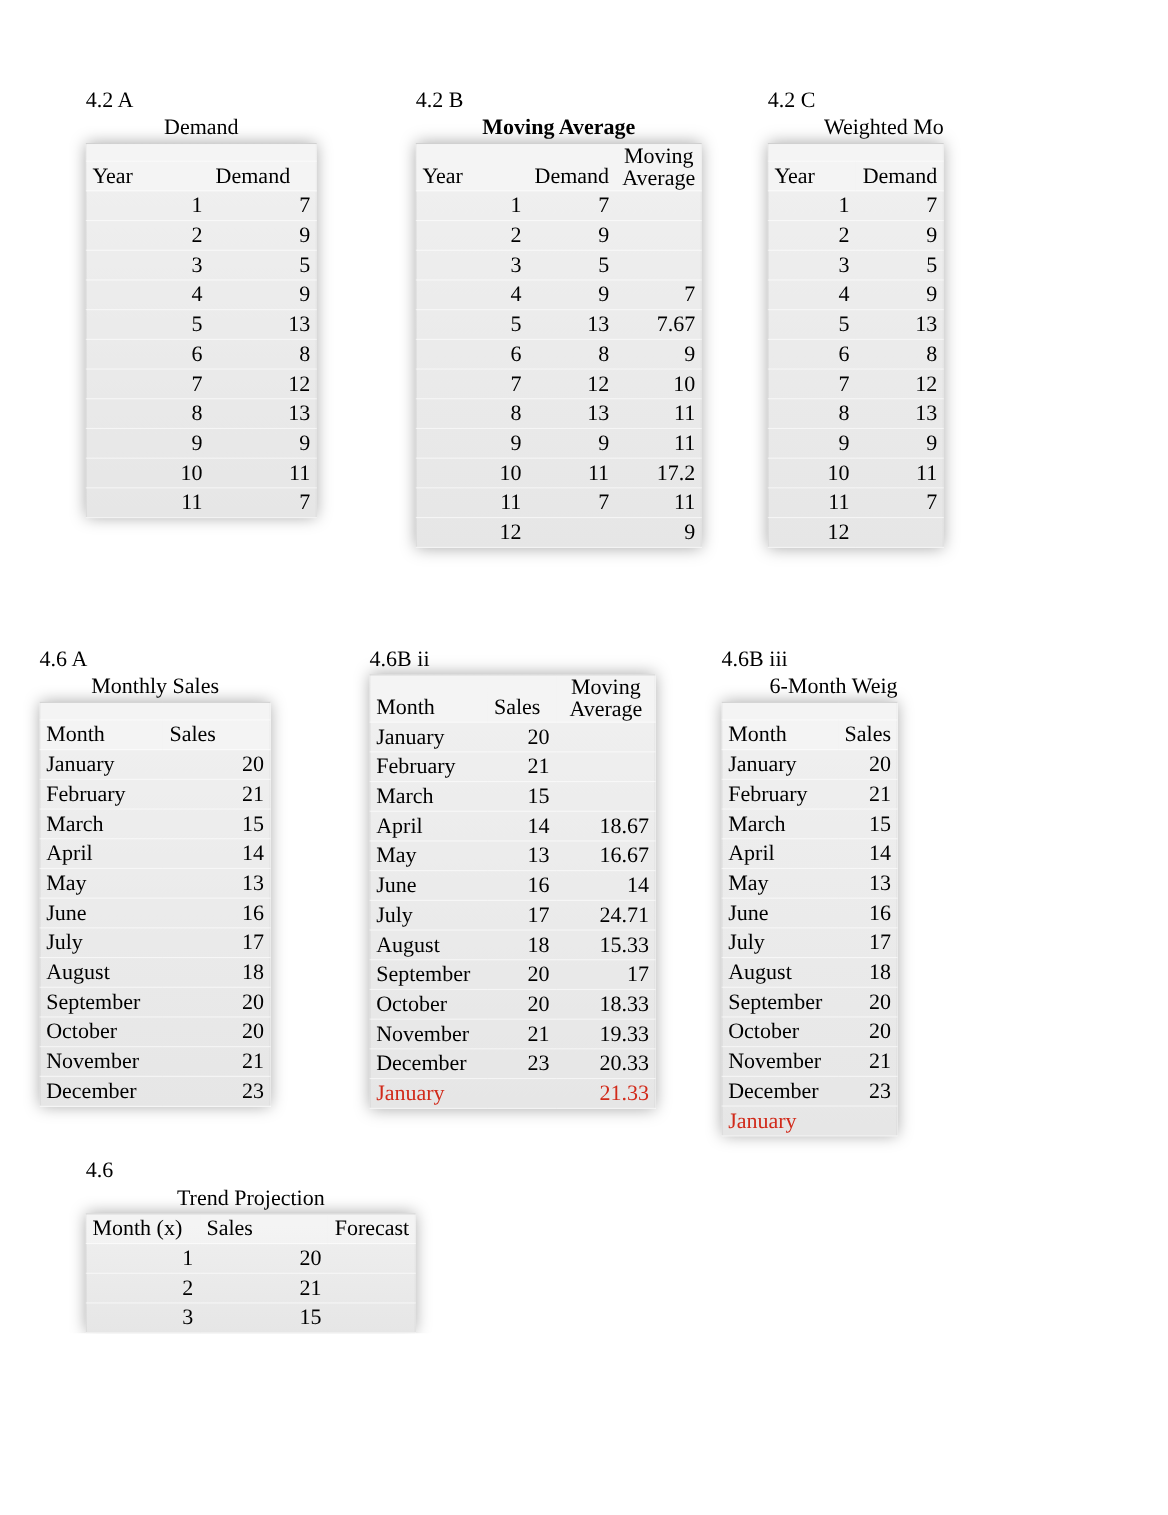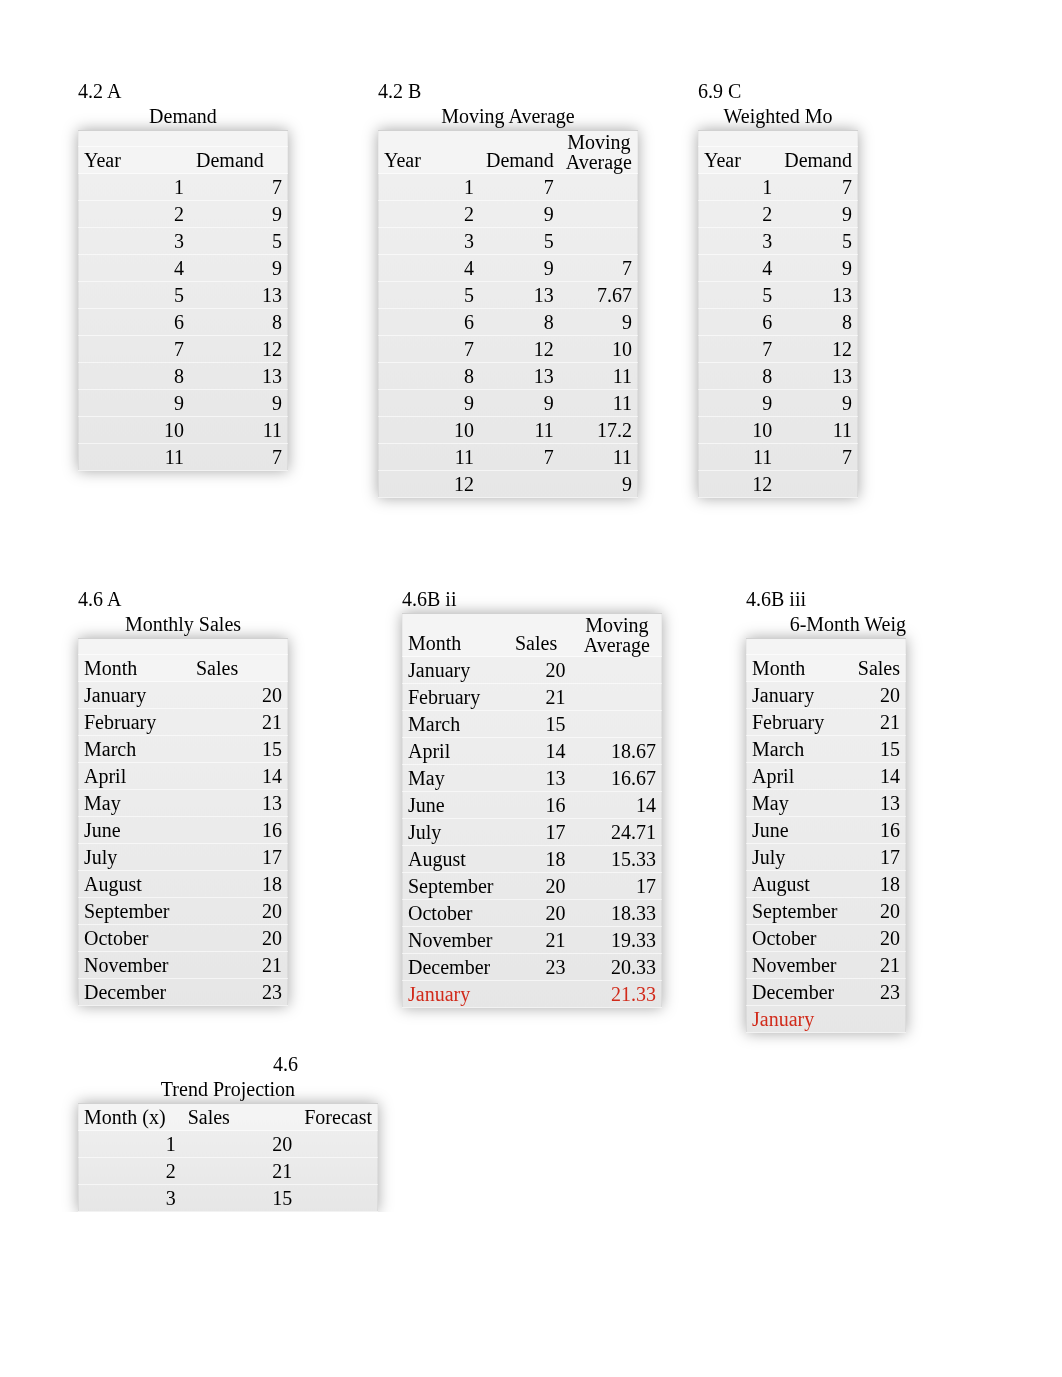--- a/index.html
+++ b/index.html
@@ -111,21 +111,21 @@
           <tr>
             <td class="num">11</td>
             <td class="num">7</td>
           </tr>
         </tbody>
     </table>
   </div>
 
   <div class="block" style="width:320px;">
     <div class="heading">4.2 B</div>
-    <div class="title" style="width:260px;">Moving Average</div>
+    <div class="title" style="width:260px;font-weight:bold;">Moving Average</div>
     <table class="tbl" style="width:260px;">
       <tbody>
           <tr>
         <th class="txt" style="width:90px;vertical-align:bottom;" rowspan="2">Year</th>
         <th class="txt" style="vertical-align:bottom;" rowspan="2">Demand</th>
         <th class="txt" style="text-align:center;line-height:20px;">Moving<br>Average</th>
       </tr>
 
       </tbody>
         <tbody id="body-42B">
@@ -187,22 +187,22 @@
           <tr>
             <td class="num">12</td>
             <td class="num"></td>
             <td class="num">9</td>
           </tr>
         </tbody>
     </table>
   </div>
 
   <div class="block" style="width:200px;">
-    <div class="heading">6.9 C</div>
-    <div class="title" style="width:160px;padding-right:4px;">Weighted Mo</div>
+    <div class="heading">4.2 C</div>
+    <div class="title" style="width:160px;text-align:right;padding-right:4px;">Weighted Mo</div>
     <table class="tbl" style="width:160px;">
       <tbody>
           <tr class="spacer-head">
             <th colspan="2"></th>
           </tr>
       <tr>
         <th class="txt" style="width:80px;">Year</th>
         <th class="txt">Demand</th>
       </tr>
       </tbody>
@@ -254,21 +254,21 @@
           <tr>
             <td class="num">12</td>
             <td class="num"></td>
           </tr>
         </tbody>
     </table>
   </div>
 
 </div>
 
-<div class="row" style="margin-left:78px;margin-top:90px;gap:24px;">
+<div class="row" style="margin-left:36px;margin-top:90px;">
 
   <div class="block" style="width:300px;">
     <div class="heading">4.6 A</div>
     <div class="title" style="width:210px;">Monthly Sales</div>
     <table class="tbl" style="width:210px;">
       <tbody>
           <tr class="spacer-head">
             <th colspan="2"></th>
           </tr>
       <tr>
@@ -477,21 +477,21 @@
             <td class="num red"></td>
           </tr>
         </tbody>
     </table>
   </div>
 
 </div>
 
 <div class="row" style="margin-left:78px;margin-top:20px;">
   <div class="block" style="width:320px;">
-    <div class="heading" style="text-align:right;width:220px;">4.6</div>
+    <div class="heading" style="text-align:left;width:220px;">4.6</div>
     <div class="title" style="width:300px;">Trend Projection</div>
     <table class="tbl" style="width:300px;">
       <tbody>
           <tr>
         <th class="txt" style="width:95px;margin-top:20px;">Month (x)</th>
         <th class="txt" style="width:110px;">Sales</th>
         <th class="txt" style="text-align:left;">Forecast</th>
       </tr>
       </tbody>
         <tbody id="body-46Trend">

